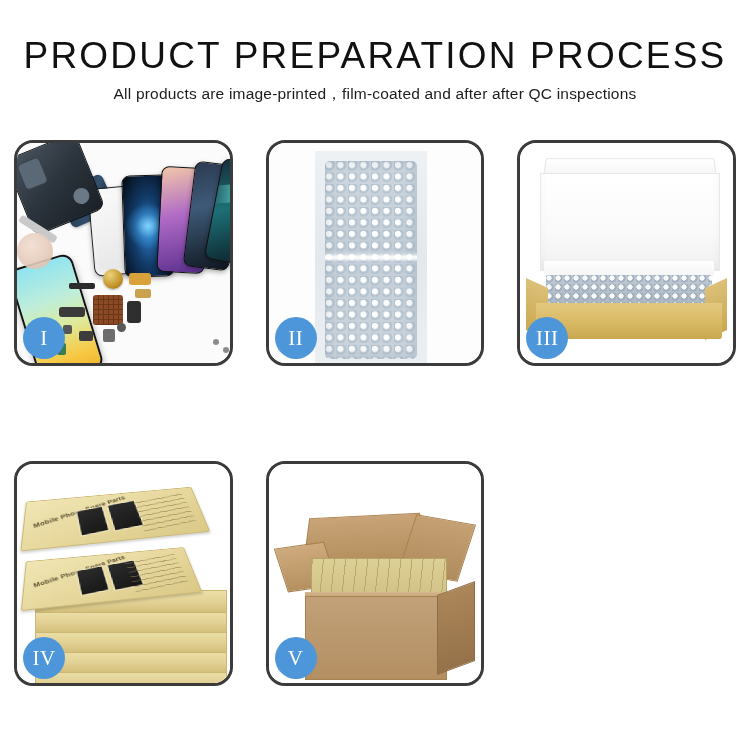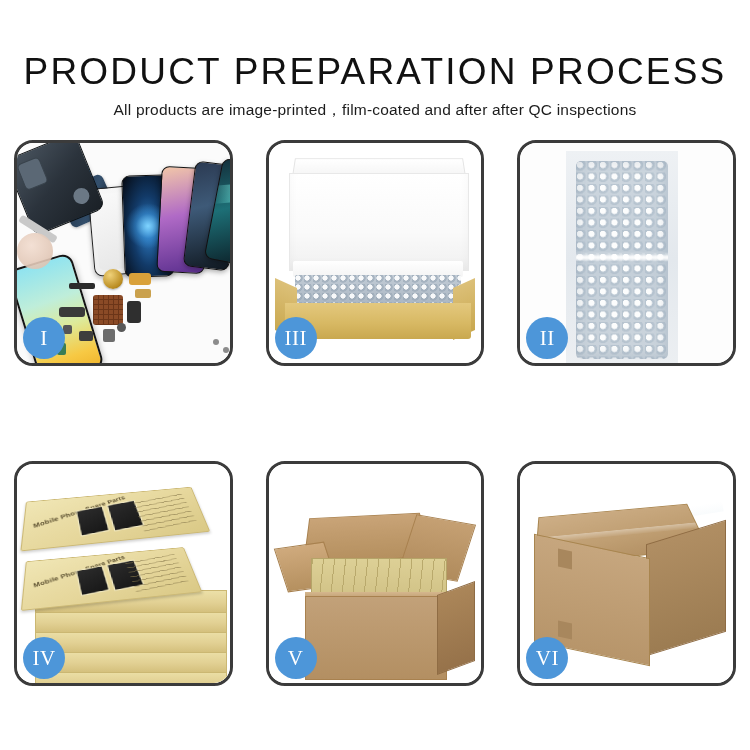--- a/index.html
+++ b/index.html
@@ -20,21 +20,20 @@
     height: 750px;
     background: #ffffff;
   }
 
   
   .header {
     position: absolute;
     left: 0; top: 34px;
     width: 750px;
     text-align: center;
-    margin-top: 16px;
   }
   .title {
     font-size: 37px;
     font-weight: 400;
     letter-spacing: 2.2px;
     color: #111111;
     line-height: 44px;
     white-space: nowrap;
   }
   .subtitle {
@@ -416,40 +415,40 @@
         <div class="part pt-screw1"></div>
         <div class="part pt-screw2"></div>
         <div class="pt-tool"></div>
         <div class="pt-hand"></div>
       </div>
       <div class="badge">I</div>
     </div>
 
     <div class="panel">
       <div class="panel-inner">
+        <div class="p2-bg"></div>
+        <div class="p2-sheet"></div>
+        <div class="p2-pouch"></div>
+        <div class="p2-seam"></div>
+      </div>
+      <div class="badge">II</div>
+    </div>
+
+    <div class="panel">
+      <div class="panel-inner">
         <div class="p3-bg"></div>
         <div class="p3-lid-back"></div>
         <div class="p3-lid"></div>
         <div class="p3-foam"></div>
         <div class="p3-bubbles"></div>
         <div class="p3-flapL"></div>
         <div class="p3-flapR"></div>
         <div class="p3-front"></div>
       </div>
       <div class="badge">III</div>
-    </div>
-
-    <div class="panel">
-      <div class="panel-inner">
-        <div class="p2-bg"></div>
-        <div class="p2-sheet"></div>
-        <div class="p2-pouch"></div>
-        <div class="p2-seam"></div>
-      </div>
-      <div class="badge">II</div>
     </div>
 
     <div class="panel">
       <div class="panel-inner">
         <div class="p4-bg"></div>
         <div class="p4-stack">
           <div class="kbox kb-s5"></div>
           <div class="kbox kb-s4"></div>
           <div class="kbox kb-s3"></div>
           <div class="kbox kb-s2"></div>
@@ -482,29 +481,15 @@
           <div class="p5-flap-left"></div>
           <div class="p5-inner"></div>
           <div class="p5-rim"></div>
           <div class="p5-body"></div>
           <div class="p5-side"></div>
         </div>
       </div>
       <div class="badge">V</div>
     </div>
 
-    <div class="panel">
-      <div class="panel-inner">
-        <div class="p6-bg"></div>
-        <div class="p6">
-          <div class="p6-tape"></div>
-          <div class="p6-top"></div>
-          <div class="p6-right"></div>
-          <div class="p6-front"></div>
-          <div class="p6-tab1"></div>
-          <div class="p6-tab2"></div>
-        </div>
-      </div>
-      <div class="badge">VI</div>
-    </div>
 
   </div>
 </div>
 
 </body></html>

